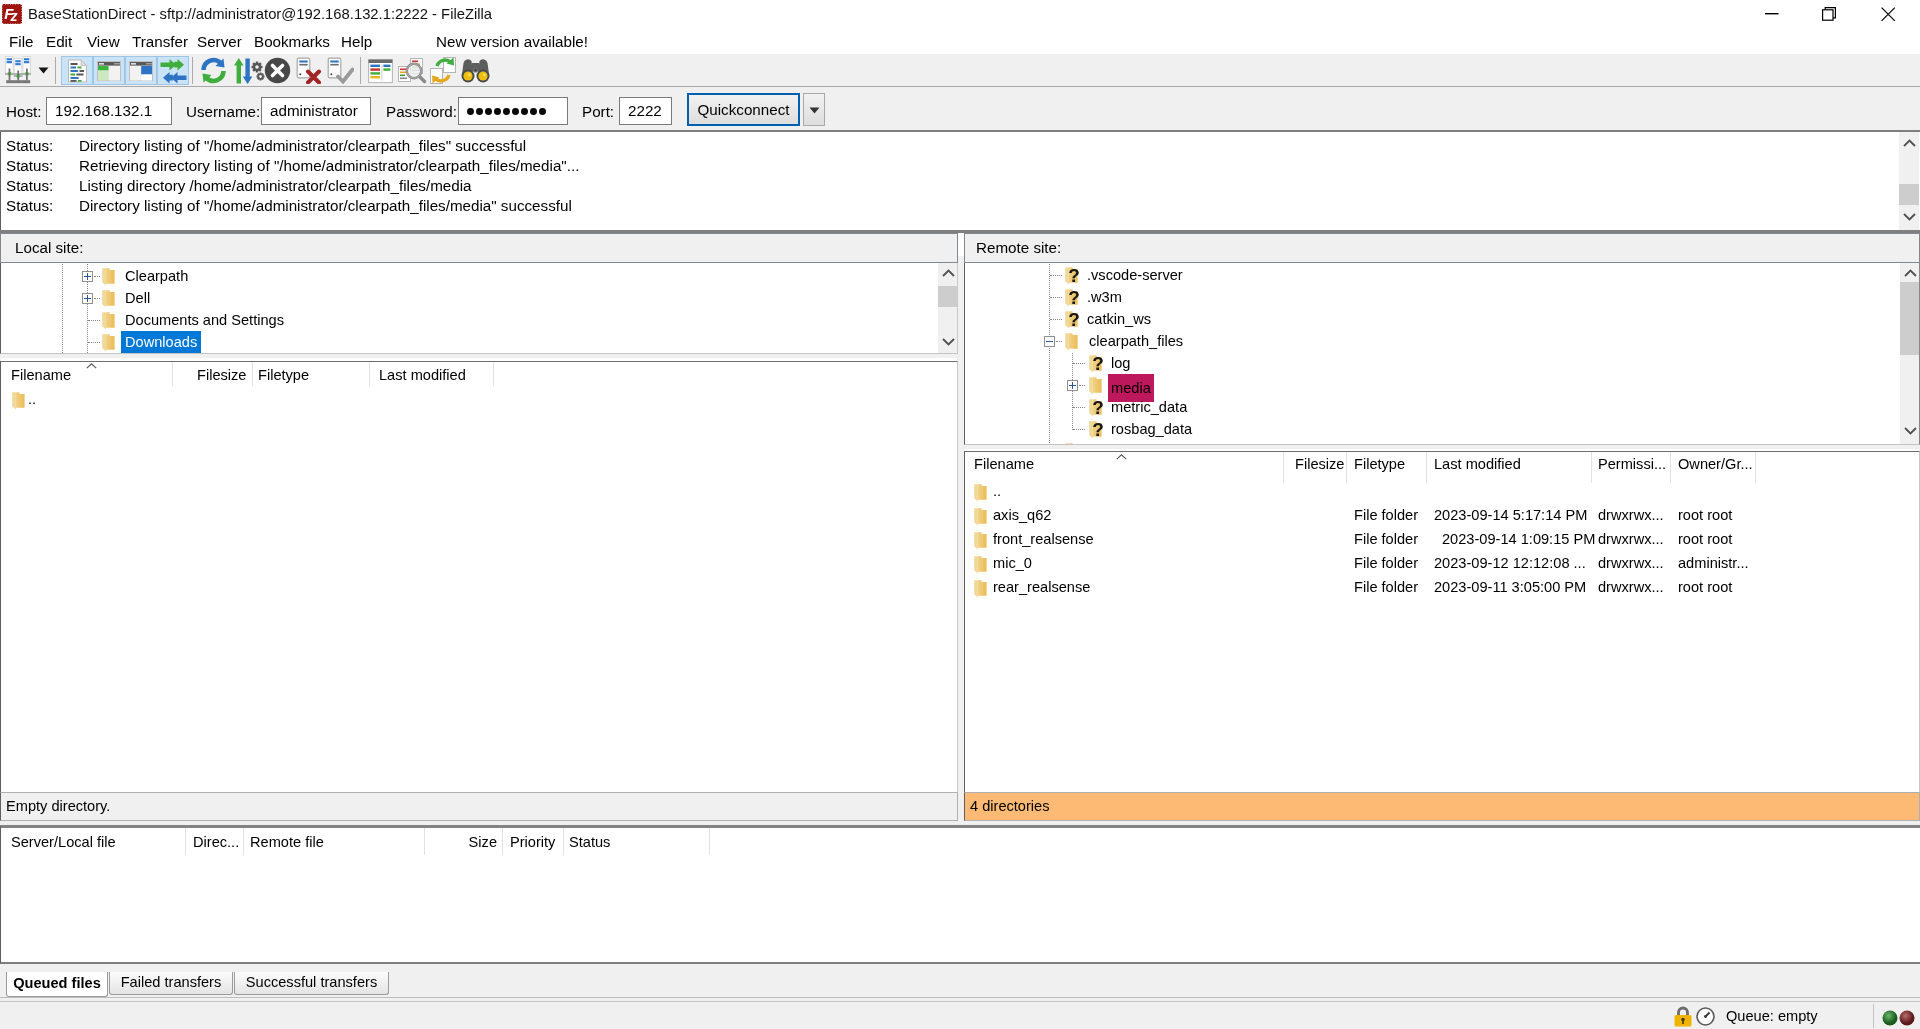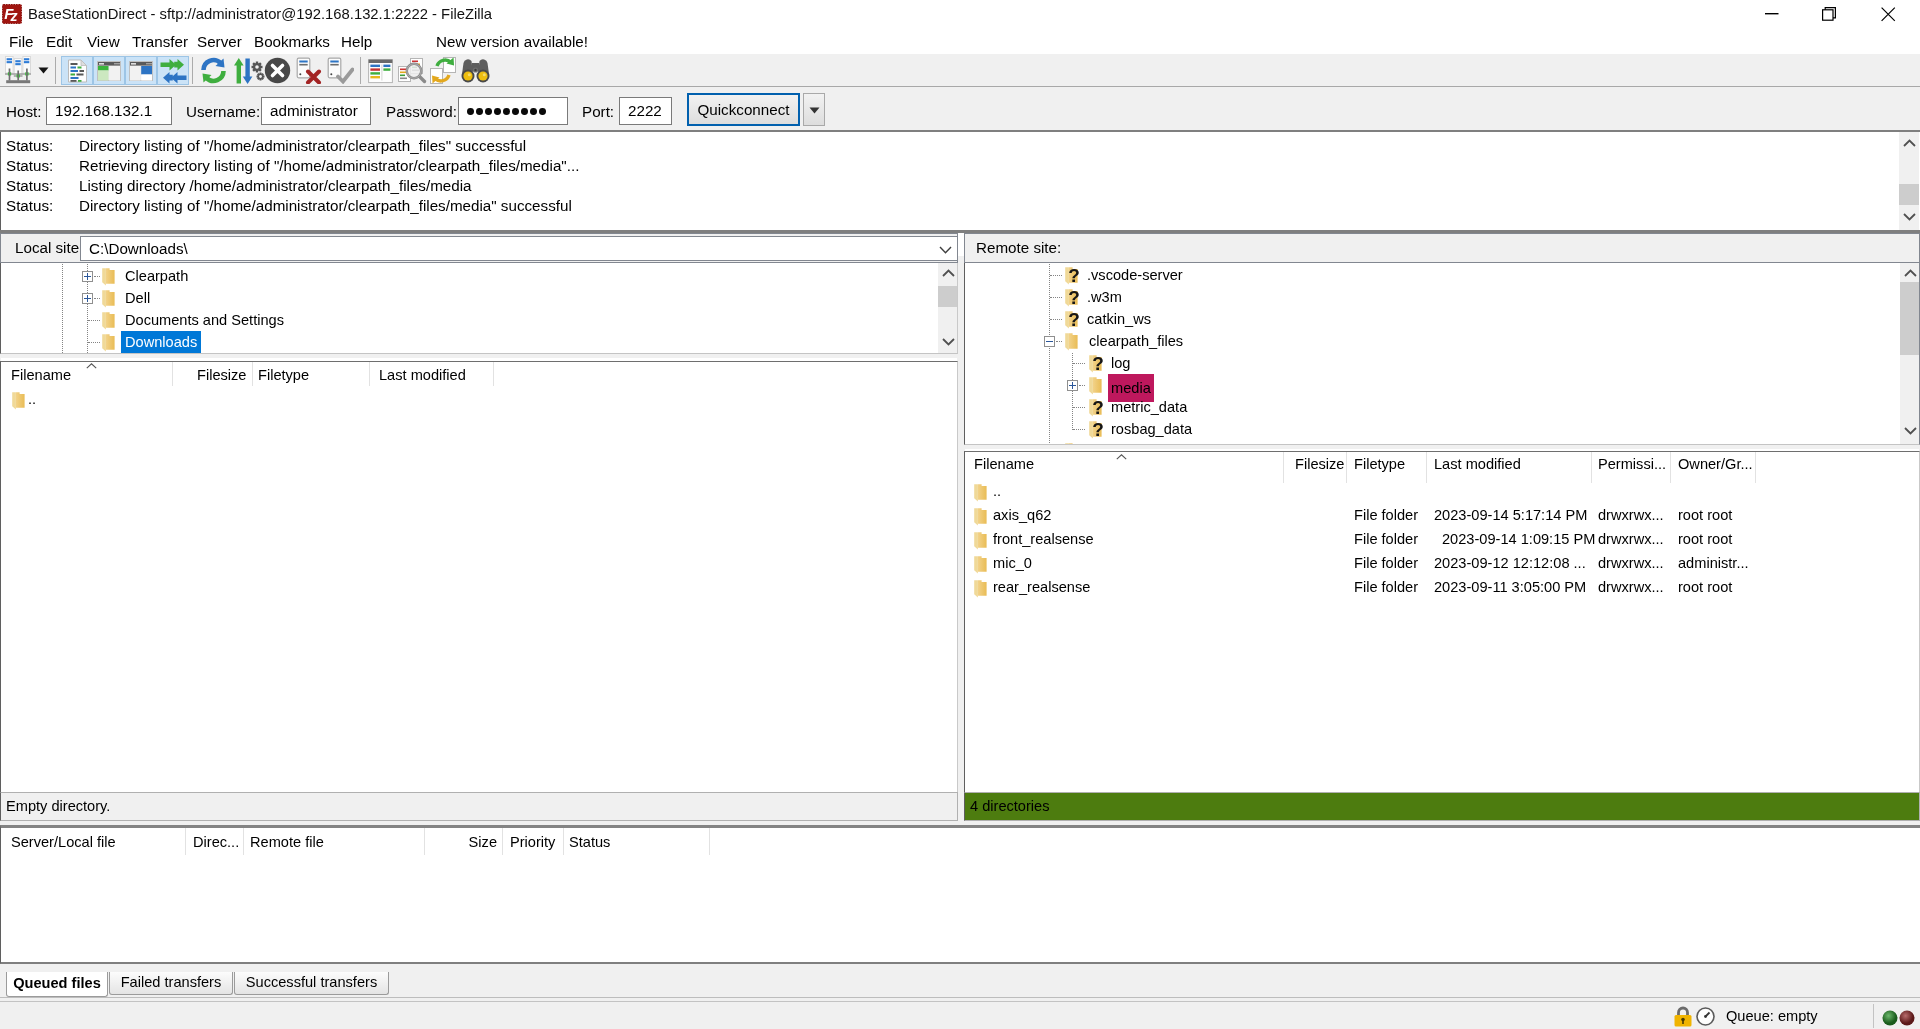--- a/index.html
+++ b/index.html
@@ -282,25 +282,20 @@
     <div class="abs sb-thumb" style="left:0;top:52px;width:20px;height:21px;"></div>
     <svg class="abs" style="left:4px;top:81px;" width="13" height="8" viewBox="0 0 13 8">
         <path d="M1 1 L6.5 6.5 L12 1" fill="none" stroke="#505050" stroke-width="1.8"></path>
       </svg>
   </div>
 </div>
 <div class="abs" style="left:0;top:230px;width:1920px;height:3px;background:#7f7f7f;"></div>
 
 <div class="abs" style="left:0;top:233px;width:958px;height:30px;border:1px solid #828790;background:#f0f0f0;">
   <div class="abs" style="left:14px;top:5px;">Local site:</div>
-  <div class="abs white" style="left:79px;top:2px;width:878px;height:25px;border:1px solid #828790;line-height:23px;padding-left:8px;">C:\Downloads\
-    <svg class="abs" style="right:5px;top:9px;" width="13" height="8" viewBox="0 0 13 8">
-        <path d="M1 1 L6.5 6.8 L12 1" fill="none" stroke="#3f3f3f" stroke-width="1.4"></path>
-      </svg>
-  </div>
 </div>
 
 <div class="abs white sm" style="left:0;top:263px;width:958px;height:91px;border:1px solid #828790;border-top:none;border-bottom:1px solid #c4c4c4;border-left:1.5px solid #5f5f5f;border-right:1px solid #c9c9c9;overflow:hidden;">
   <div class="abs vdot" style="left:61px;top:-4px;height:94px;"></div>
   <div class="abs vdot" style="left:86px;top:-4px;height:94px;"></div>
   <div class="abs hdot" style="left:93px;top:13px;width:6px;"></div>
   <div class="abs hdot" style="left:93px;top:35px;width:6px;"></div>
   <div class="abs hdot" style="left:87px;top:57px;width:12px;"></div>
   <div class="abs hdot" style="left:87px;top:79px;width:12px;"></div>
   <div class="expbox plus" style="left:81px;top:8px;"></div>
@@ -509,21 +504,21 @@
         <use href="#fold"></use>
       </svg>
       <span class="abs" style="left:28px;">rear_realsense</span>
       <span class="abs" style="left:389px;">File folder</span>
       <span class="abs" style="left:469px;">2023-09-11 3:05:00 PM</span>
       <span class="abs" style="left:633px;">drwxrwx...</span>
       <span class="abs" style="left:713px;">root root</span>
     </div>
 </div>
 
-<div class="abs sm" style="left:964px;top:792px;width:956px;height:29px;background:#4d7c0f;border:1px solid #b0b0b0;border-left:1.5px solid #5f5f5f;">
+<div class="abs sm" style="left:964px;top:792px;width:956px;height:29px;background:#fdba74;border:1px solid #b0b0b0;border-left:1.5px solid #5f5f5f;">
   <div class="abs" style="left:5px;top:5px;">4 directories</div>
 </div>
 
 <div class="abs white sm" style="left:0;top:825px;width:1920px;height:138.5px;border-top:3px solid #838383;border-bottom:2px solid #7f7f7f;border-left:1.5px solid #5f5f5f;">
   <div class="abs" style="left:0;top:0;width:1920px;height:27px;">
     <div class="abs" style="left:10px;top:6px;">Server/Local file</div>
     <div class="abs" style="left:192px;top:6px;">Direc...</div>
     <div class="abs" style="left:249px;top:6px;">Remote file</div>
     <div class="abs" style="left:430px;top:6px;width:66px;text-align:right;">Size</div>
     <div class="abs" style="left:509px;top:6px;">Priority</div>

